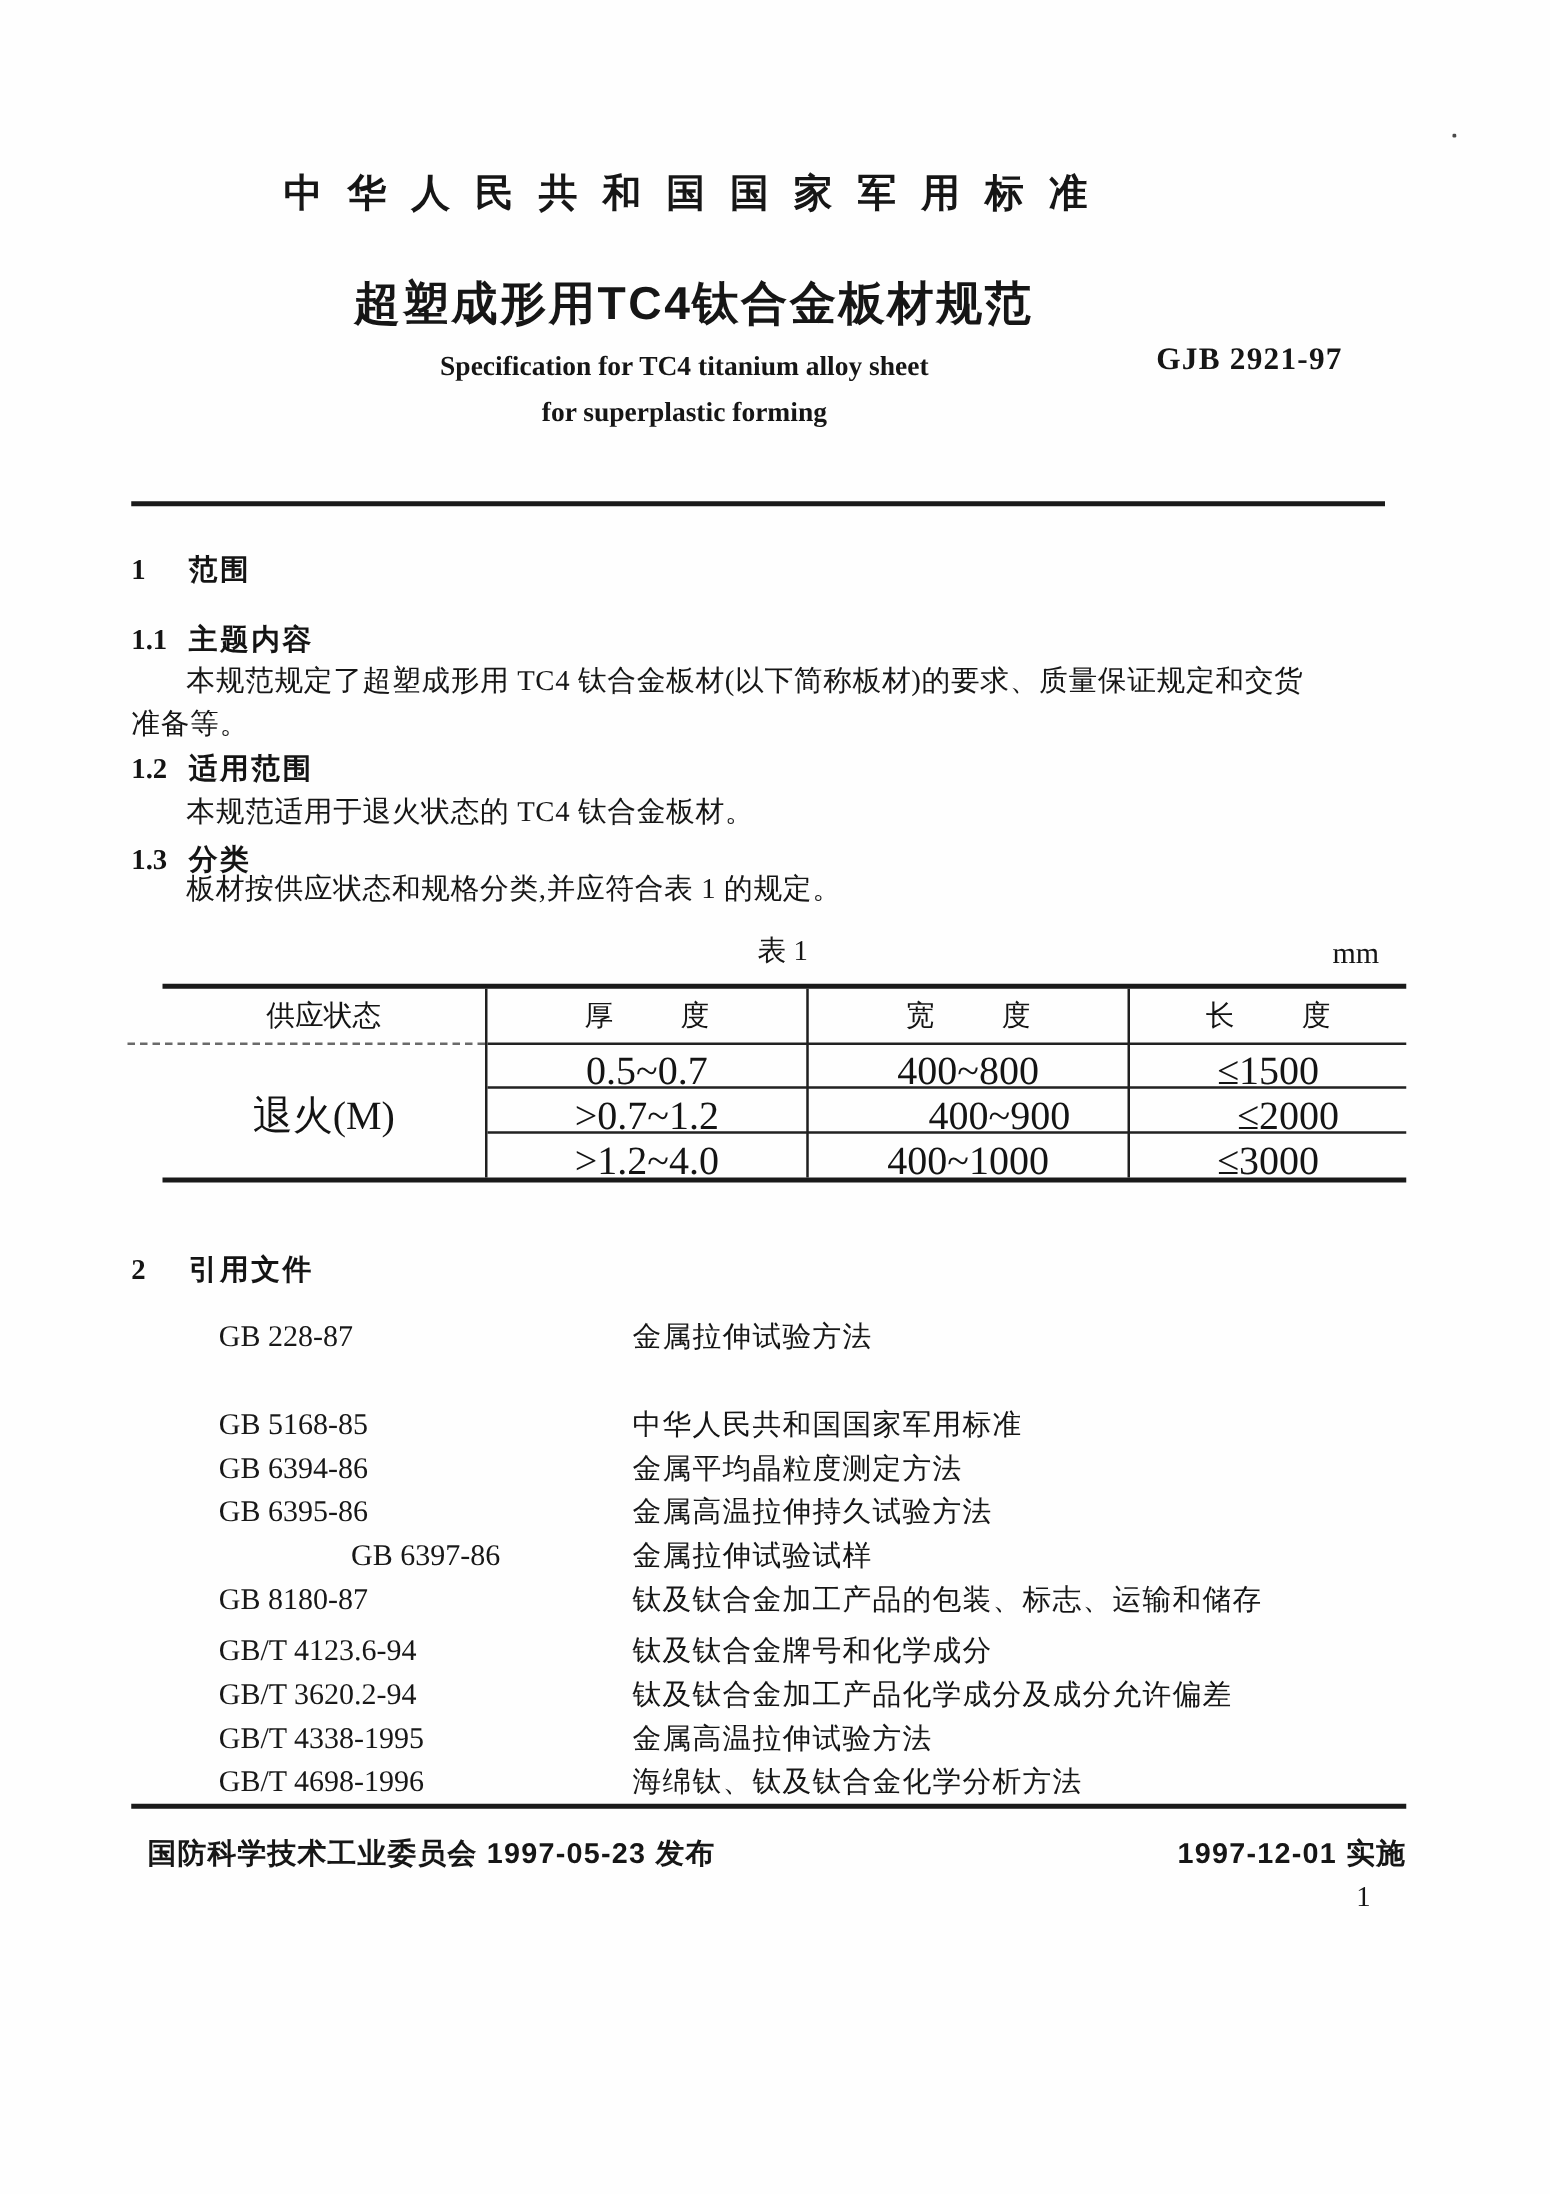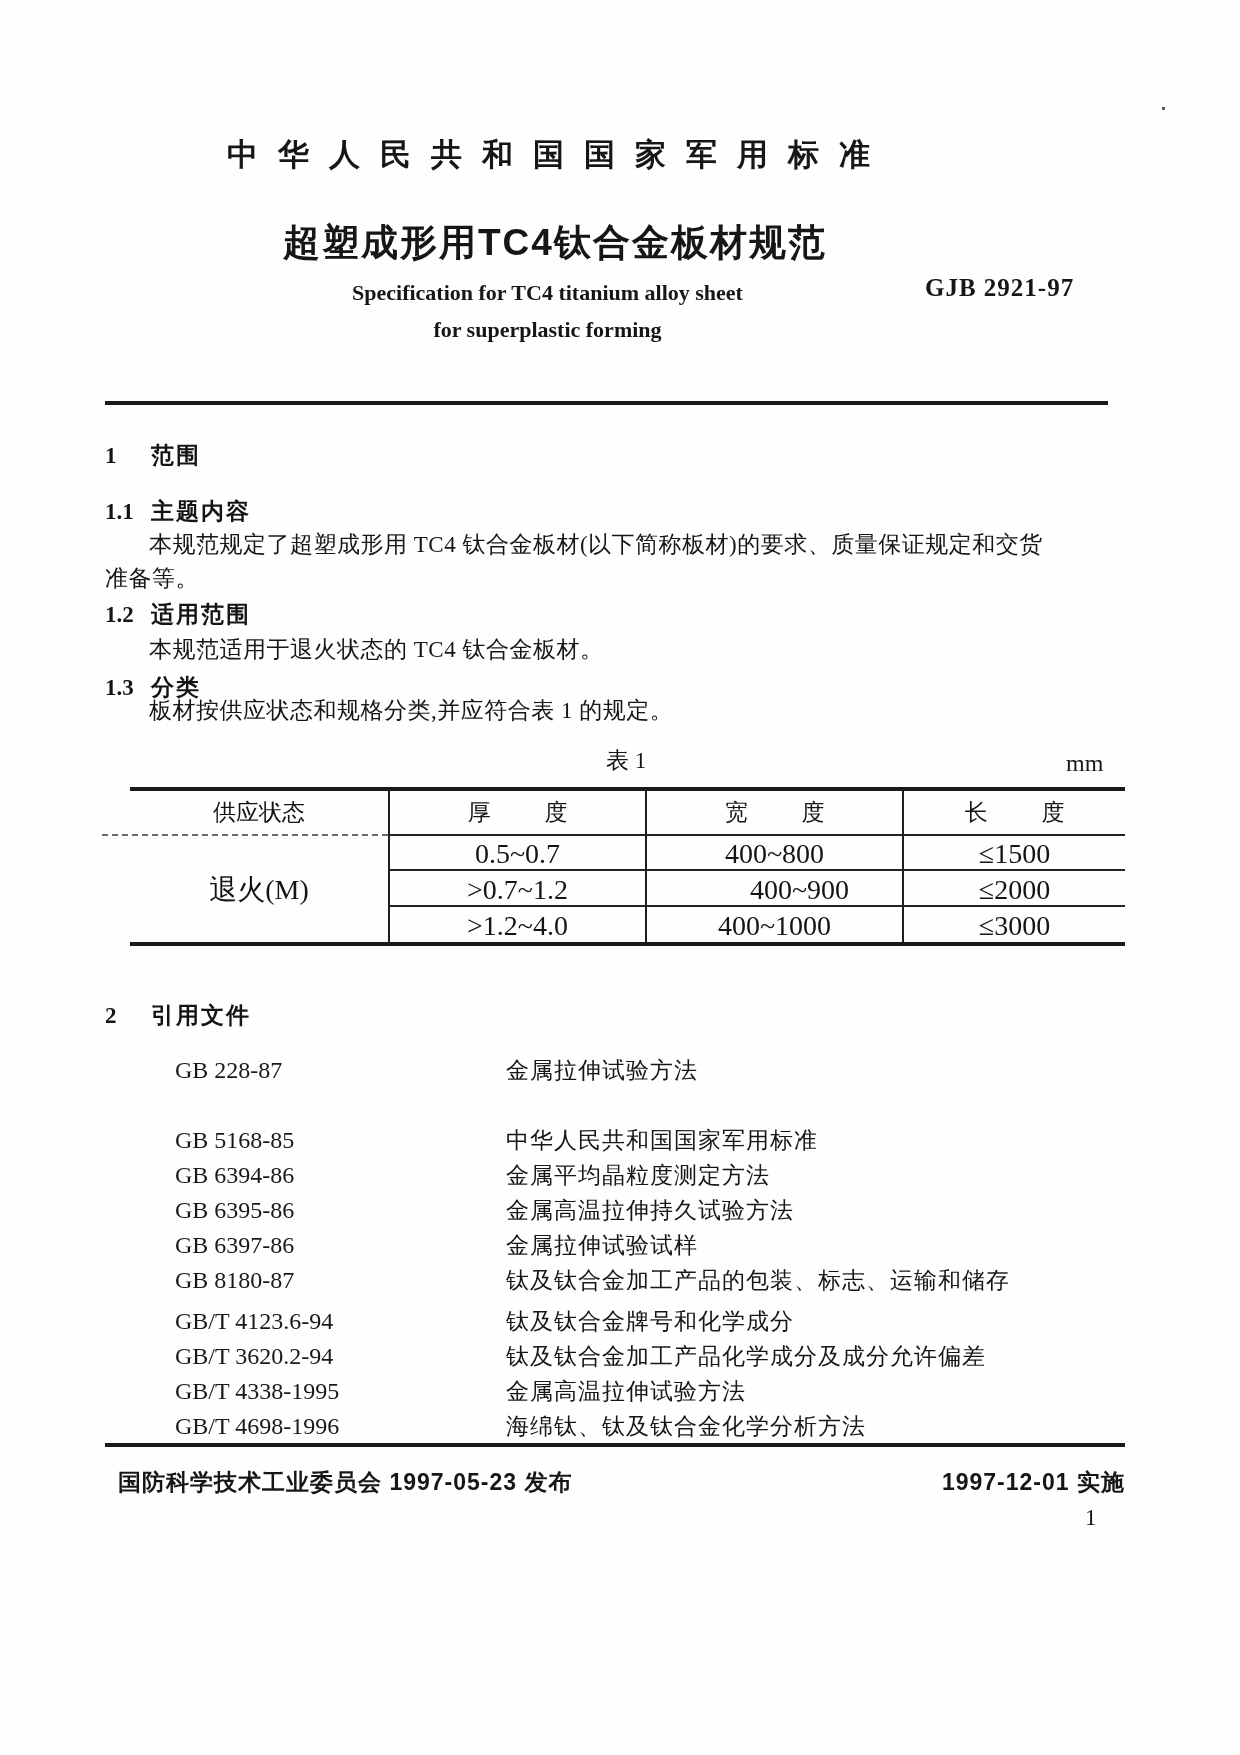--- a/index.html
+++ b/index.html
@@ -42,21 +42,21 @@
     border-top: 4px solid #1a1a1a;
     border-bottom: 4px solid #1a1a1a;
   }
   .vline { position: absolute; top: 0; width: 2px; height: 151px; background: #1f1f1f; }
   .hline { position: absolute; height: 2px; background: #222; }
   .hdash { position: absolute; height: 0; border-top: 2px dashed #6a6a6a; }
   .tcell {
     position: absolute;
     text-align: center;
     font-family: "Liberation Serif", serif;
-    font-size: 28px;
+    font-size: 32px;
     line-height: 1;
     color: #141414;
   }
   .tcell.hdr { font-size: 23px; }
   .tcell.gap { word-spacing: 48px; }
 
   
   .ref-row { position: absolute; left: 175px; line-height: 1.2; white-space: nowrap; }
   .ref-code { font-family: "Liberation Serif", serif; font-size: 24px; display: inline-block; width: 331px; color: #181818; }
   .ref-title { font-family: "Liberation Serif", serif; font-size: 23px; letter-spacing: 1px; color: #161616; }
@@ -125,21 +125,21 @@
     <div class="tcell hdr gap" style="left:774px; top:10px; width:221px;">长 度</div>
 
     <div class="tcell" style="left:0; top:85px; width:258px;">退火(M)</div>
 
     <div class="tcell" style="left:260px; top:49px; width:255px;">0.5~0.7</div>
     <div class="tcell" style="left:517px; top:49px; width:255px;">400~800</div>
     <div class="tcell" style="left:774px; top:49px; width:221px;">≤1500</div>
 
     <div class="tcell" style="left:260px; top:85px; width:255px;">&gt;0.7~1.2</div>
     <div class="tcell" style="left:517px; top:85px; width:255px;padding-left:25px;">400~900</div>
-    <div class="tcell" style="left:774px; top:85px; width:221px;">≤2000</div>
+    <div class="tcell" style="left:774px; top:85px; width:221px;padding-left:16px;">≤2000</div>
 
     <div class="tcell" style="left:260px; top:121px; width:255px;">&gt;1.2~4.0</div>
     <div class="tcell" style="left:517px; top:121px; width:255px;">400~1000</div>
     <div class="tcell" style="left:774px; top:121px; width:221px;">≤3000</div>
   </div>
 
   <div class="abs sec-heading" style="left:105px; top:1001px;">
     <span class="num">2</span><span class="t">引用文件</span>
   </div>
 
@@ -148,21 +148,21 @@
   </div>
   <div class="ref-row" style="top:1126px;">
     <span class="ref-code">GB 5168-85</span><span class="ref-title">中华人民共和国国家军用标准</span>
   </div>
   <div class="ref-row" style="top:1161px;">
     <span class="ref-code">GB 6394-86</span><span class="ref-title">金属平均晶粒度测定方法</span>
   </div>
   <div class="ref-row" style="top:1196px;">
     <span class="ref-code">GB 6395-86</span><span class="ref-title">金属高温拉伸持久试验方法</span>
   </div>
-  <div class="ref-row" style="top:1231px;">
+  <div class="ref-row" style="top:1231px;text-align:center;">
     <span class="ref-code">GB 6397-86</span><span class="ref-title">金属拉伸试验试样</span>
   </div>
   <div class="ref-row" style="top:1266px;">
     <span class="ref-code">GB 8180-87</span><span class="ref-title">钛及钛合金加工产品的包装、标志、运输和储存</span>
   </div>
   <div class="ref-row" style="top:1307px;">
     <span class="ref-code">GB/T 4123.6-94</span><span class="ref-title">钛及钛合金牌号和化学成分</span>
   </div>
   <div class="ref-row" style="top:1342px;">
     <span class="ref-code">GB/T 3620.2-94</span><span class="ref-title">钛及钛合金加工产品化学成分及成分允许偏差</span>

